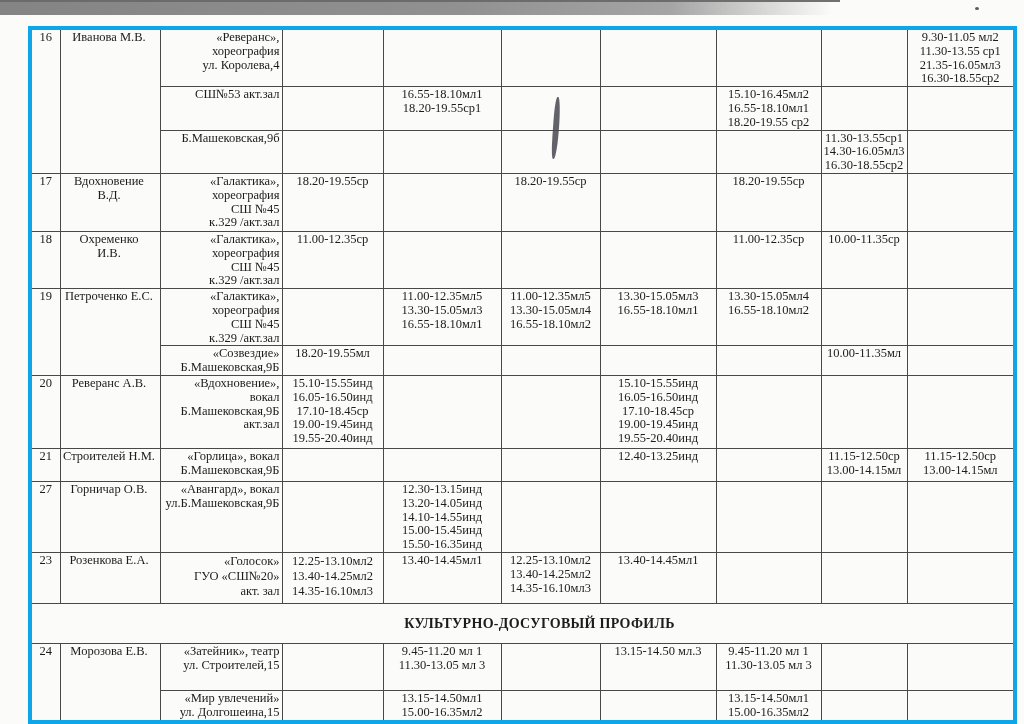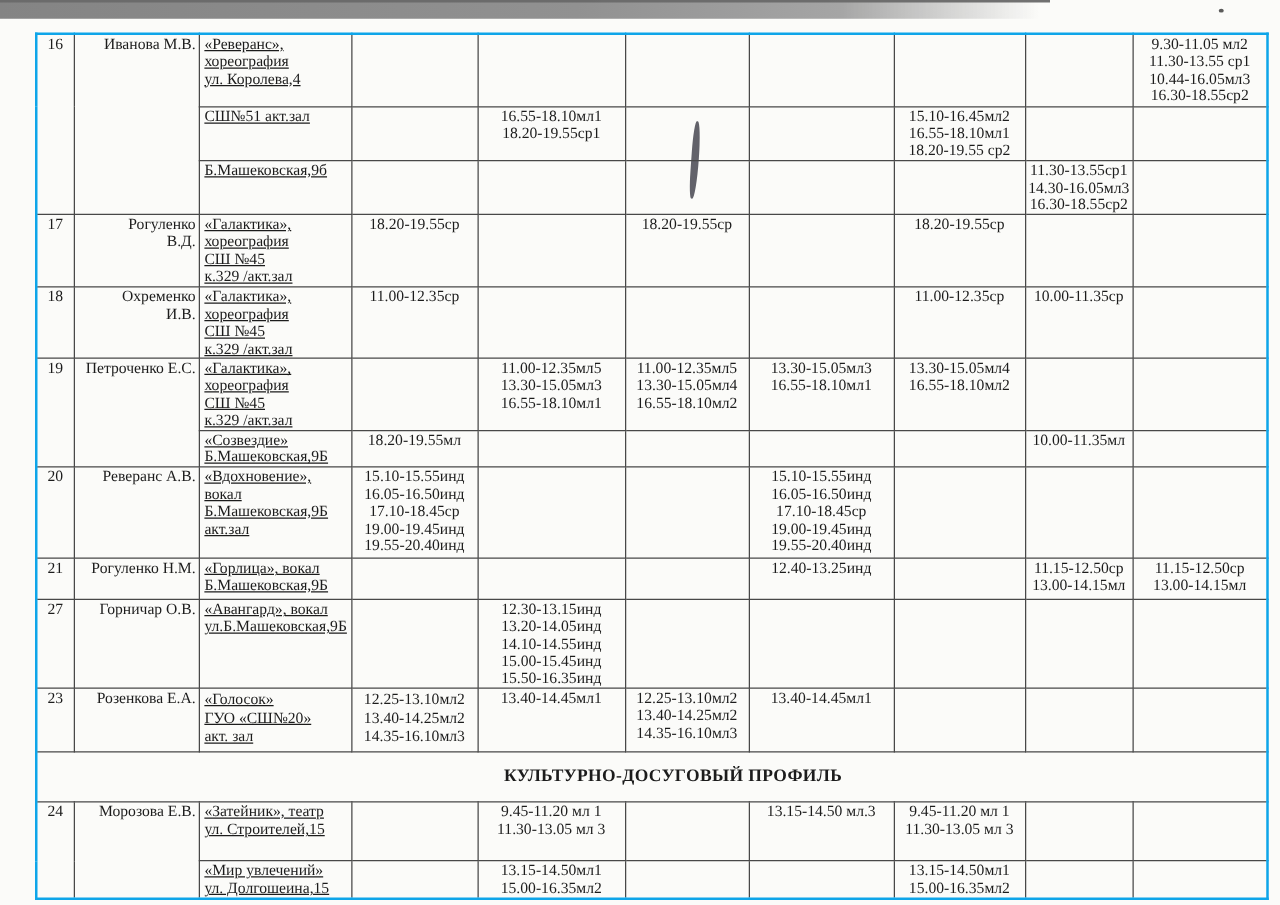--- a/index.html
+++ b/index.html
@@ -21,34 +21,34 @@
     background:#5a5a5a;border-radius:50%;
   }
   .scan-streak{
     position:absolute;left:553px;top:97px;width:6px;height:62px;
     background:#3c3c46;border-radius:45% 55% 60% 40%;
     transform:rotate(4deg);opacity:.8;
   }
   table.schedule{
     position:absolute;left:28px;top:26px;width:985px;
     border-collapse:collapse;table-layout:fixed;
-    border:2px solid #0ea5e9;
+    border:4px solid #0ea5e9;
   }
   td{
     border:1px solid #484848;
     padding:1px 2px 0 2px;
     font-size:12.5px;line-height:13.8px;
     color:#1c1c1c;
     vertical-align:top;
     white-space:pre-line;
     overflow:hidden;
   }
   td.n{text-align:center;}
-  td.nm{text-align:right;padding-left:0;}
-  td.cl{text-align:left;padding-left:4px;text-decoration:underline;}
+  td.nm{text-align:center;padding-left:0;}
+  td.cl{text-align:right;padding-left:4px;}
   td.t{text-align:center;}
   td.lh17{line-height:15px;}
   td.band-cell{
     text-align:center;vertical-align:middle;
     font-weight:bold;font-size:14px;letter-spacing:.3px;padding-left:36px;
   }
 </style>
 </head>
 <body>
 
@@ -78,25 +78,25 @@
 хореография
 ул. Королева,4</td>
     <td class="t"></td>
     <td class="t"></td>
     <td class="t"></td>
     <td class="t"></td>
     <td class="t"></td>
     <td class="t"></td>
     <td class="t">9.30-11.05 мл2
 11.30-13.55 ср1
-10.44-16.05мл3
+21.35-16.05мл3
 16.30-18.55ср2</td>
   </tr>
   <tr style="height:43px">
-    <td class="cl">СШ№51 акт.зал</td>
+    <td class="cl">СШ№53 акт.зал</td>
     <td class="t"></td>
     <td class="t">16.55-18.10мл1
 18.20-19.55ср1</td>
     <td class="t"></td>
     <td class="t"></td>
     <td class="t">15.10-16.45мл2
 16.55-18.10мл1
 18.20-19.55 ср2</td>
     <td class="t"></td>
     <td class="t"></td>
@@ -109,21 +109,21 @@
     <td class="t"></td>
     <td class="t"></td>
     <td class="t">11.30-13.55ср1
 14.30-16.05мл3
 16.30-18.55ср2</td>
     <td class="t"></td>
   </tr>
 
   <tr style="height:58px">
     <td class="n">17</td>
-    <td class="nm">Рогуленко
+    <td class="nm">Вдохновение
 В.Д.</td>
     <td class="cl">«Галактика»,
 хореография
 СШ №45
 к.329 /акт.зал</td>
     <td class="t">18.20-19.55ср</td>
     <td class="t"></td>
     <td class="t">18.20-19.55ср</td>
     <td class="t"></td>
     <td class="t">18.20-19.55ср</td>
@@ -200,21 +200,21 @@
 17.10-18.45ср
 19.00-19.45инд
 19.55-20.40инд</td>
     <td class="t"></td>
     <td class="t"></td>
     <td class="t"></td>
   </tr>
 
   <tr style="height:33px">
     <td class="n">21</td>
-    <td class="nm">Рогуленко Н.М.</td>
+    <td class="nm">Строителей Н.М.</td>
     <td class="cl">«Горлица», вокал
 Б.Машековская,9Б</td>
     <td class="t"></td>
     <td class="t"></td>
     <td class="t"></td>
     <td class="t">12.40-13.25инд</td>
     <td class="t"></td>
     <td class="t">11.15-12.50ср
 13.00-14.15мл</td>
     <td class="t">11.15-12.50ср

